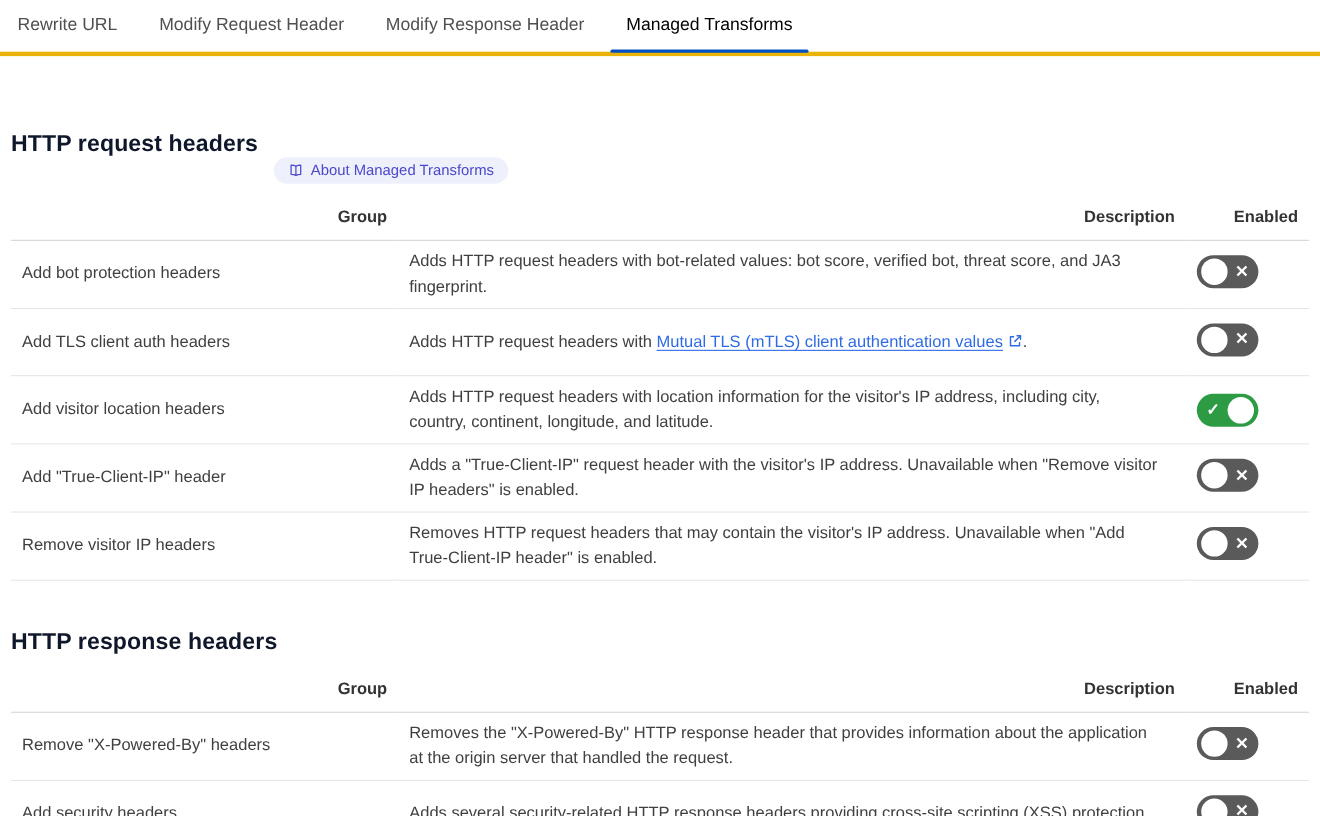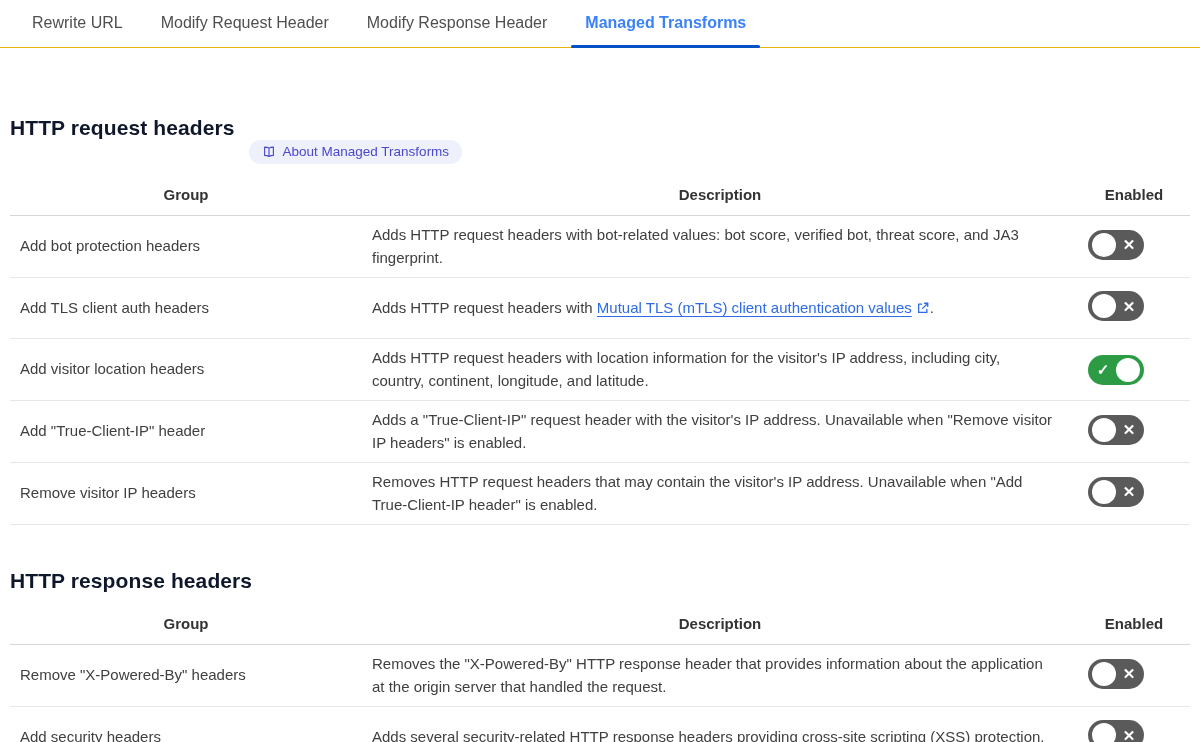--- a/index.html
+++ b/index.html
@@ -9,48 +9,48 @@
     --badge-text:#4a48cc;
     --toggle-on:#2c9b44;
     --toggle-off:#5a5a5a;
   }
   *{box-sizing:border-box;margin:0;padding:0;}
   body{
     width:1200px;height:742px;overflow:hidden;background:#ffffff;
     font-family:"Liberation Sans",sans-serif;color:#3f3f3f;font-size:15px;
   }
   
-  .tabs{display:flex;gap:10px;padding-left:18px;border-bottom:1px solid #eab308;}
+  .tabs{display:flex;gap:10px;padding-left:2px;border-bottom:4px solid #eab308;}
   .tab{
     padding:14px 14px 15px;font-size:16px;color:#4f4f4f;cursor:pointer;
     position:relative;white-space:nowrap;background:none;border:none;
     font-family:inherit;
   }
-  .tab.active{color:#3b82f6;font-weight:700;}
+  .tab.active{color:#000000;font-weight:400;}
   .tab.active::after{
     content:"";position:absolute;left:0;right:0;bottom:-1px;height:3px;
     background:var(--accent);border-radius:2px;
   }
   
   .main{padding:0 10px;}
   .section{margin-top:44px;}
   .section-head{display:flex;align-items:center;gap:14px;padding-left:0;}
   .section-title{font-size:21px;font-weight:700;color:#0f172a;letter-spacing:.1px;}
   .badge{
     display:inline-flex;align-items:center;gap:7px;background:var(--badge-bg);
     color:var(--badge-text);border:none;border-radius:14px;padding:5px 13px;
     font-size:13.5px;font-family:inherit;cursor:pointer;line-height:1;margin-top:48px;
   }
   .badge svg{flex:0 0 auto;}
   
   table{width:100%;border-collapse:collapse;table-layout:fixed;margin-top:14px;}
   col.c-group{width:352px;}
   col.c-enabled{width:112px;}
   thead th{
-    text-align:center;font-size:15px;font-weight:700;color:#333;
+    text-align:right;font-size:15px;font-weight:700;color:#333;
     padding:8px 10px 12px;border-bottom:1px solid #d6d6d6;
   }
   tbody td{
     height:61px;padding:8px 10px;border-bottom:1px solid #e6e6e6;
     vertical-align:middle;line-height:1.5;color:#404040;
   }
   td.desc{padding-right:24px;}
   a.desc-link{color:var(--link);text-decoration:underline;text-underline-offset:3px;}
   a.desc-link svg{vertical-align:-2px;margin-left:4px;}
   

